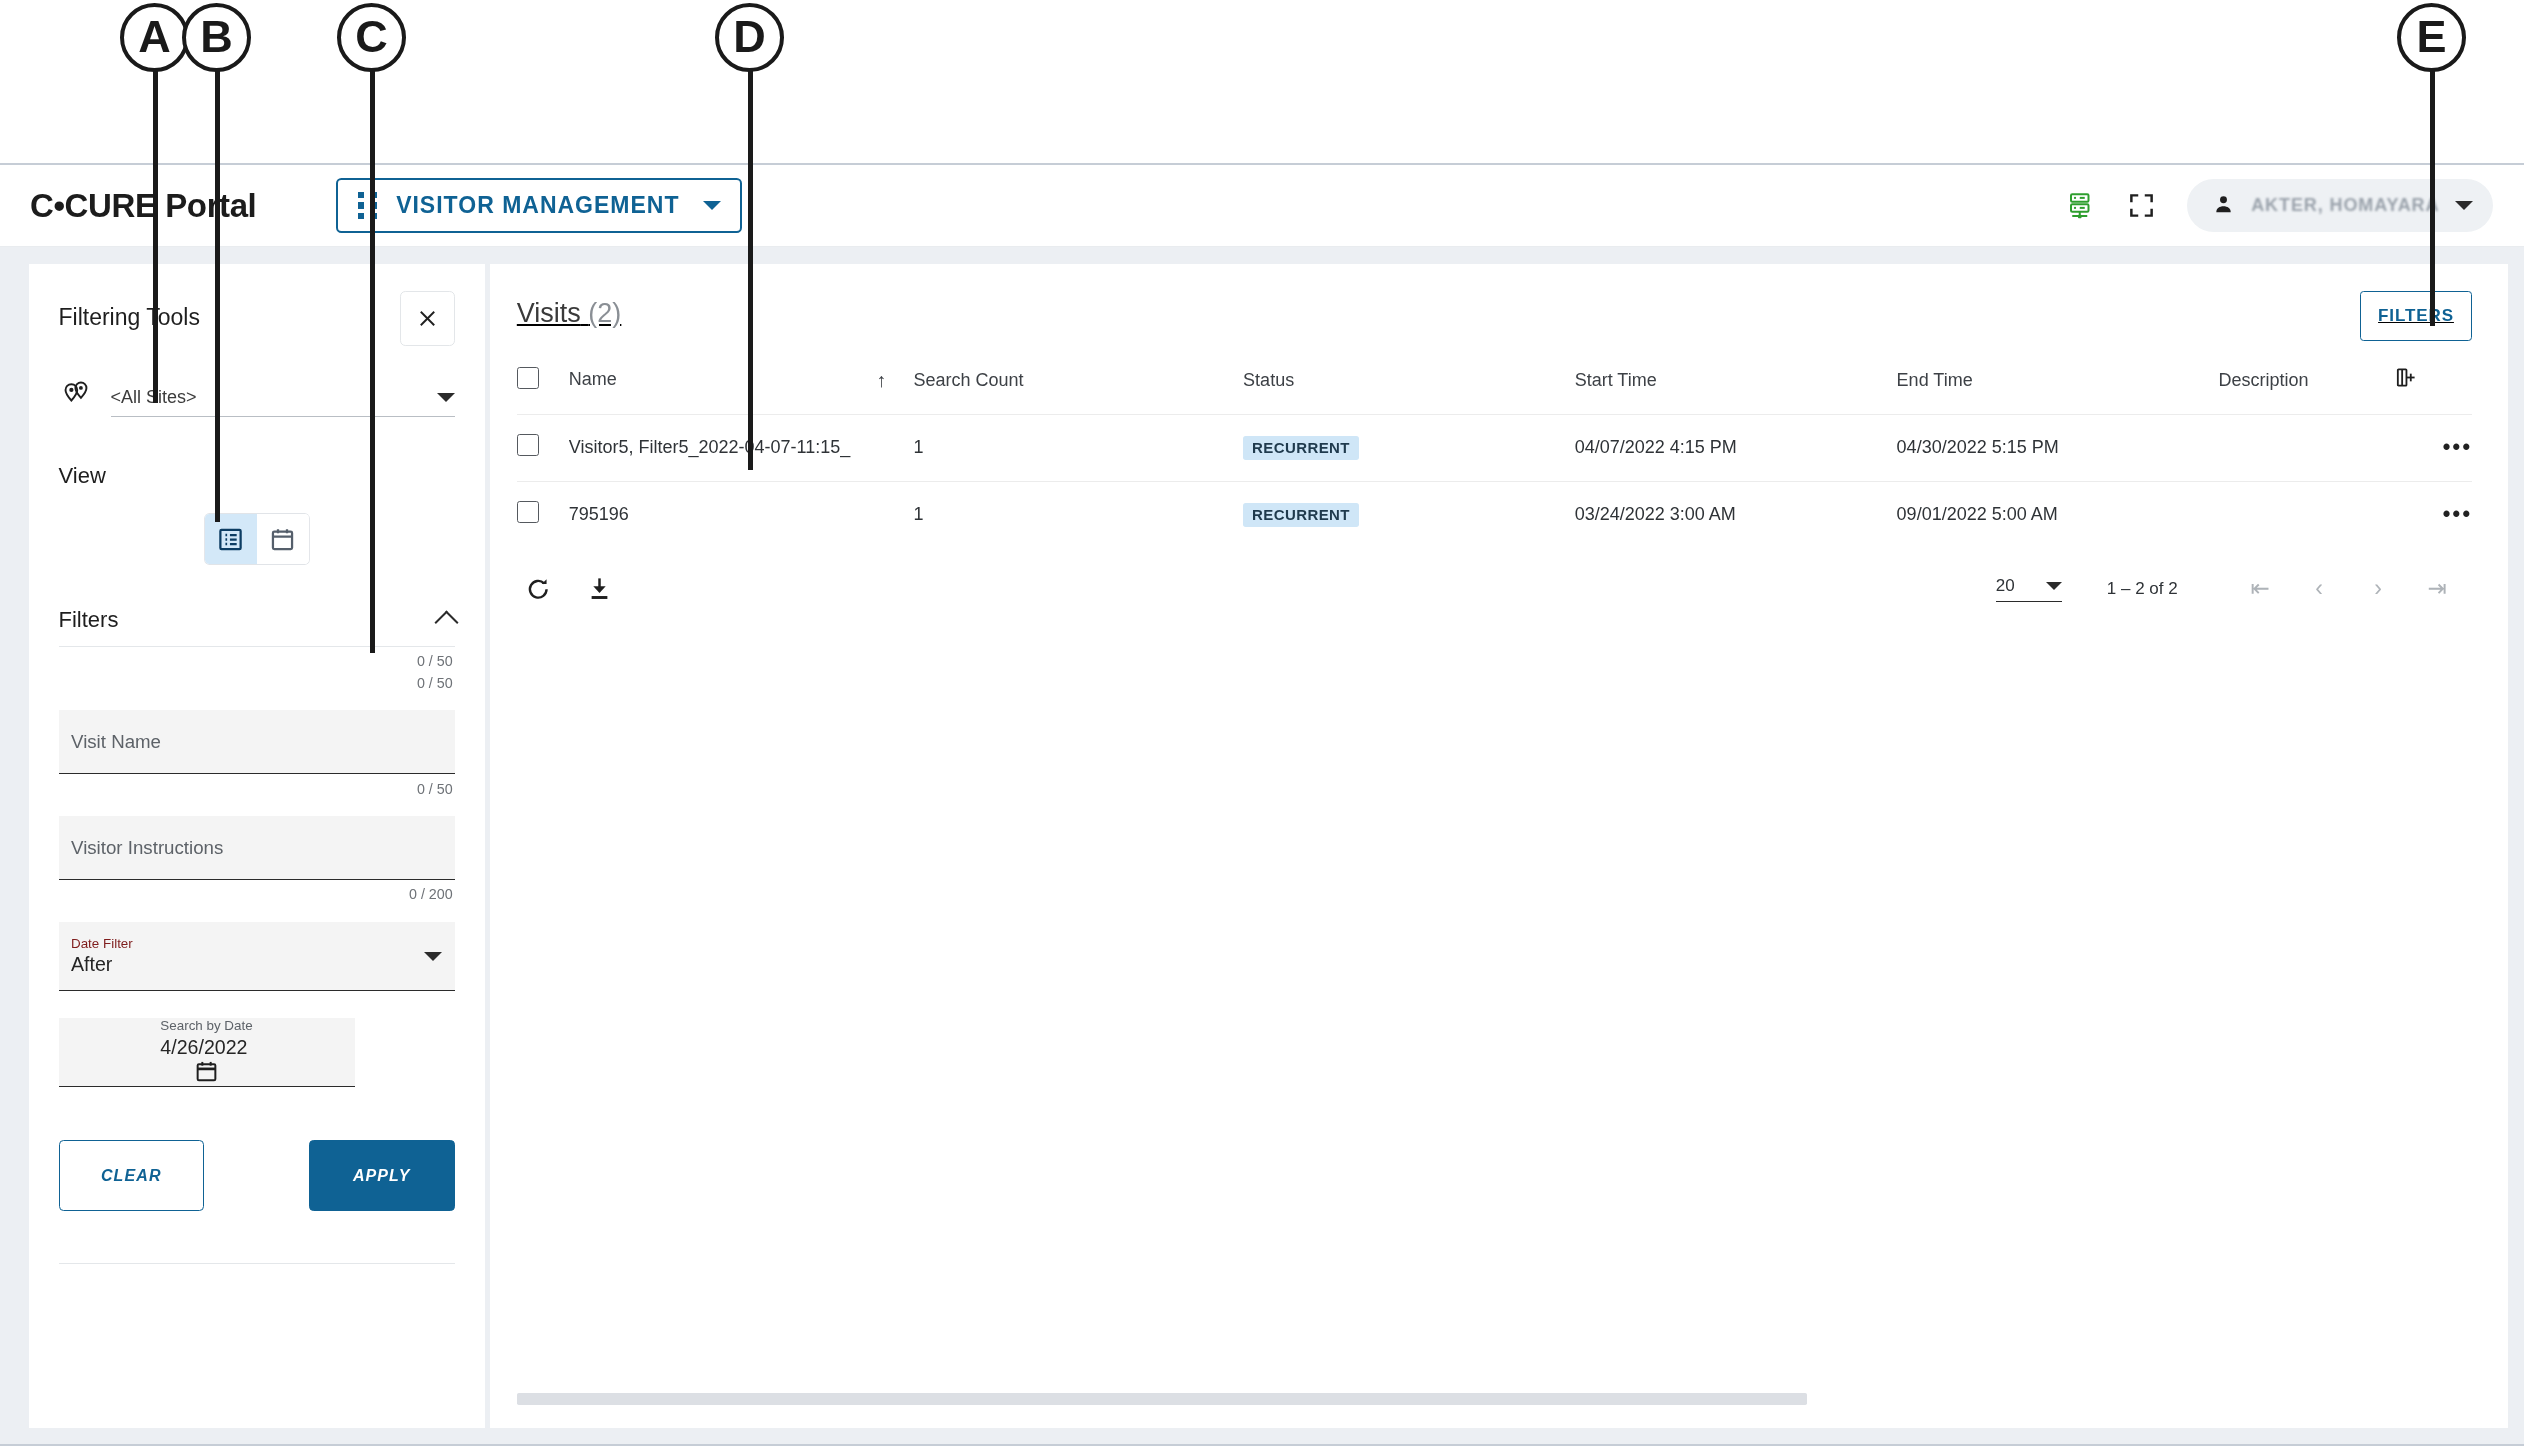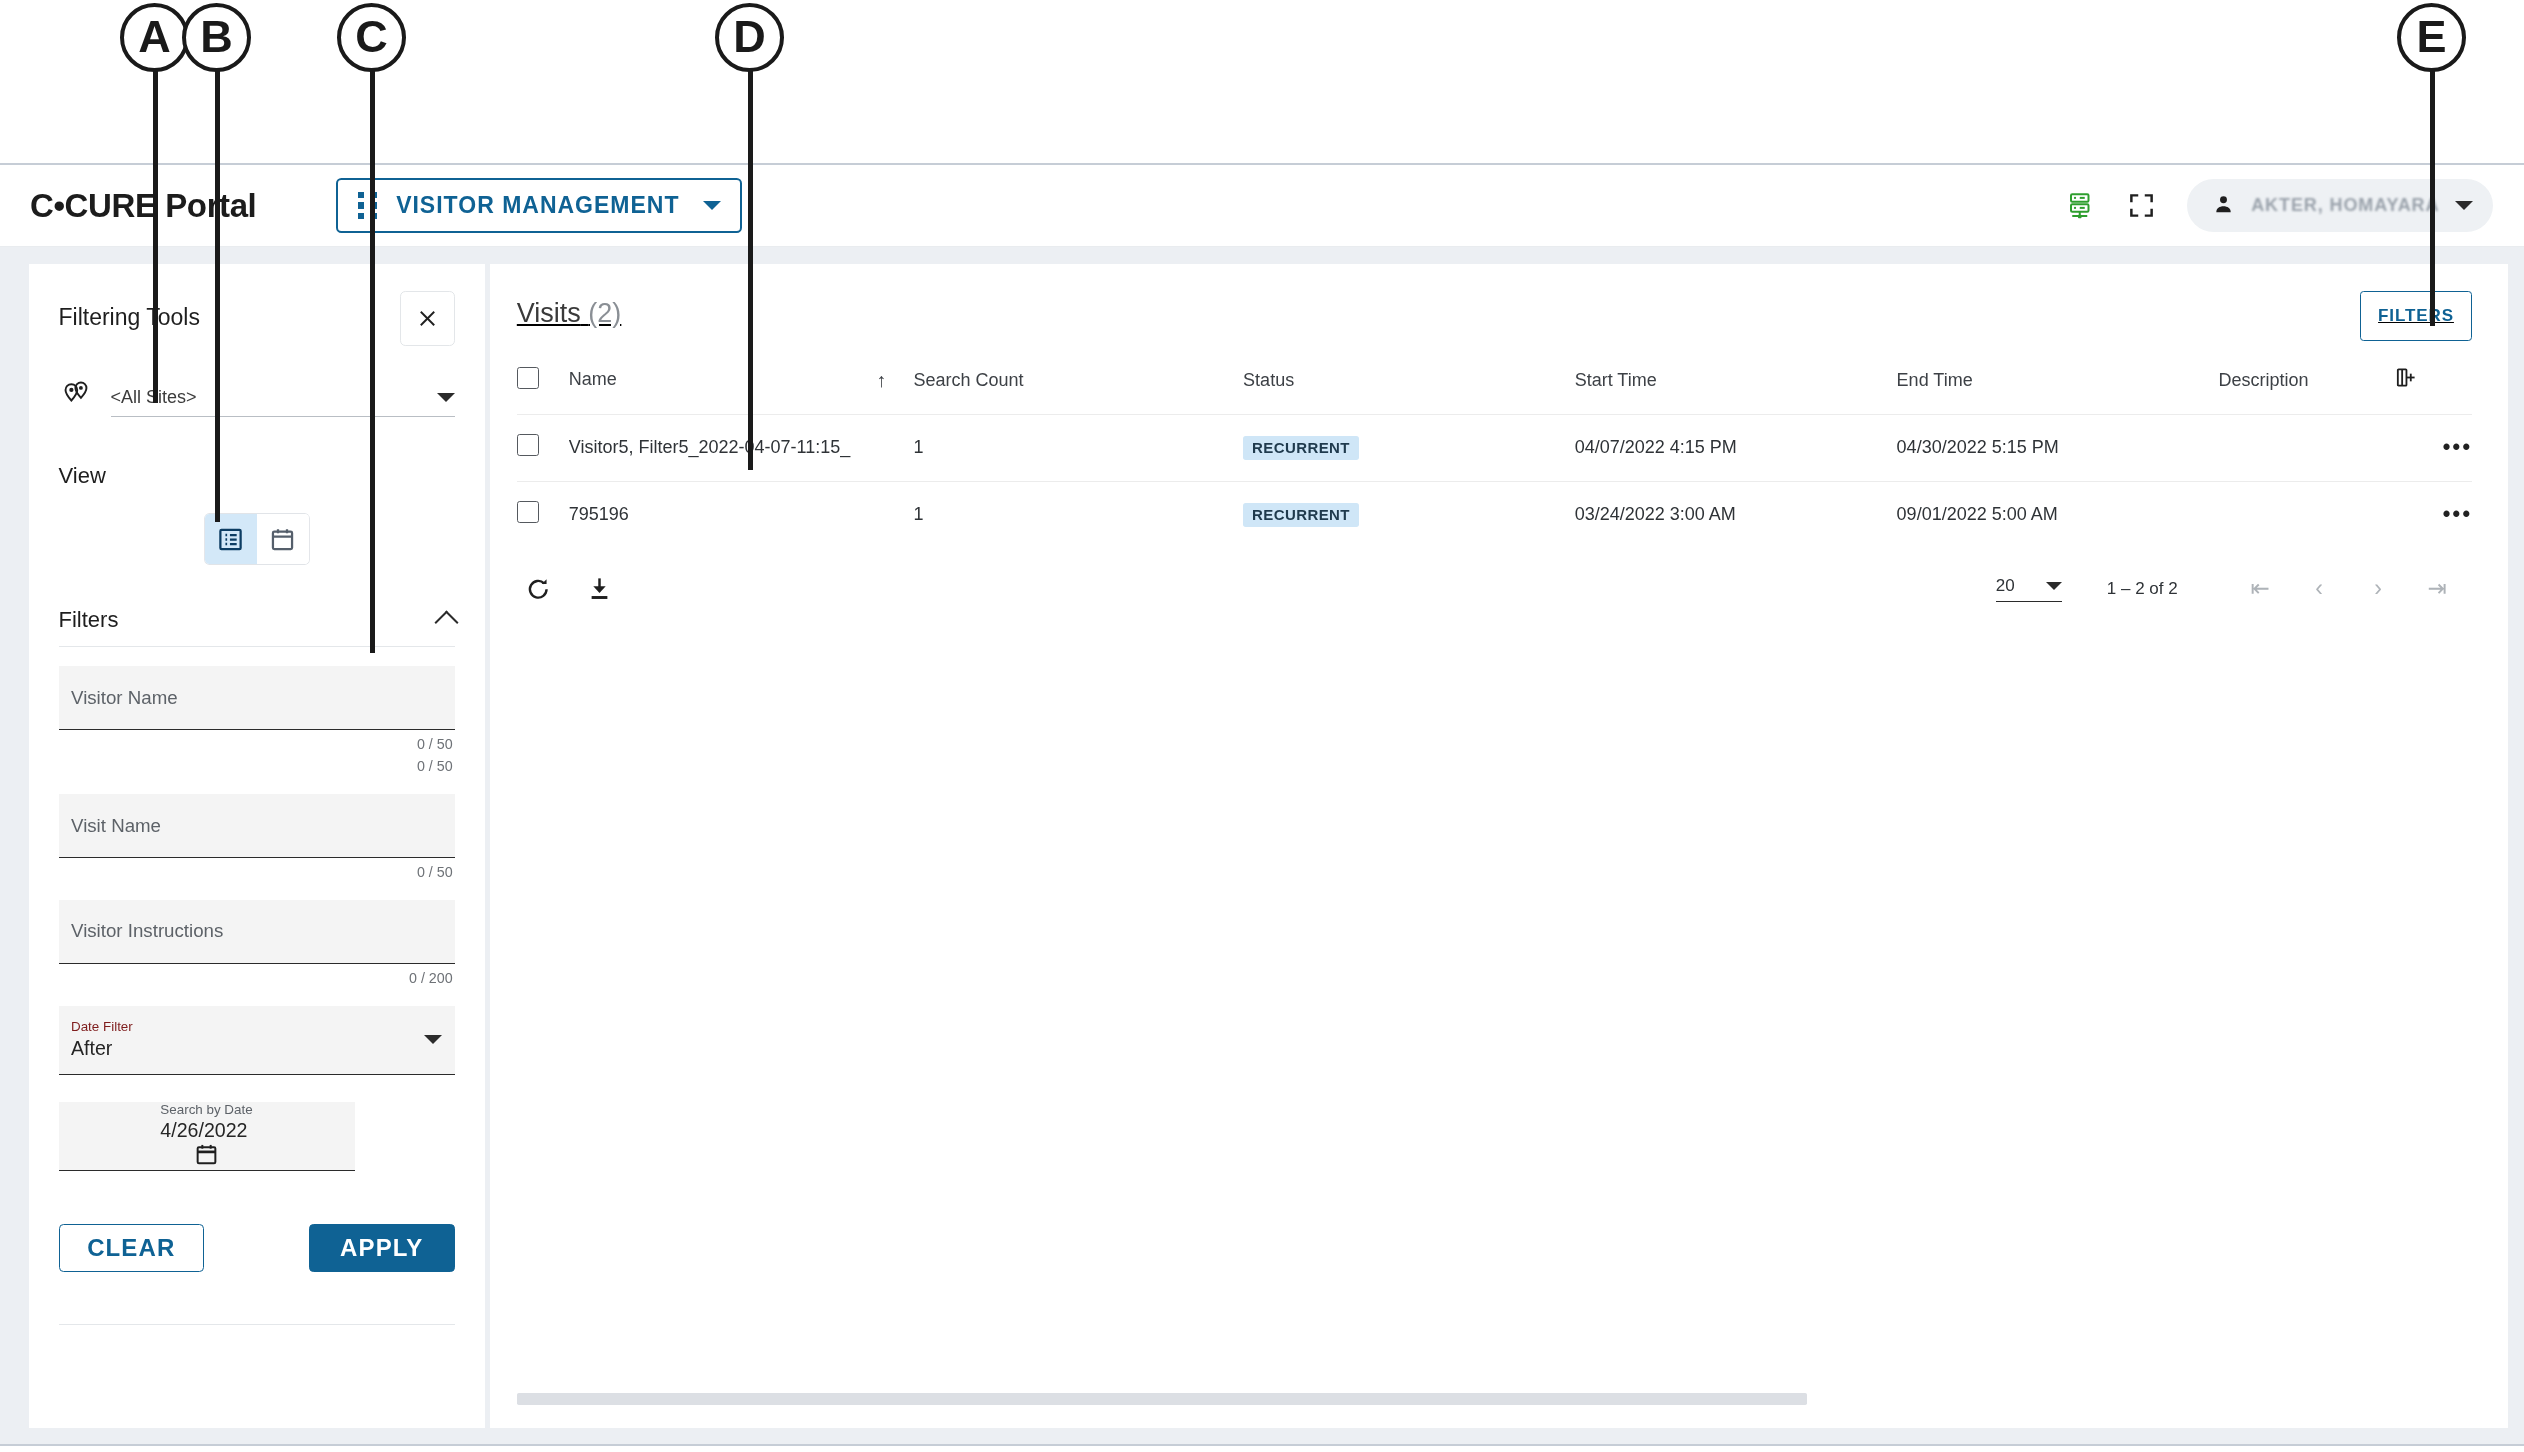--- a/index.html
+++ b/index.html
@@ -237,25 +237,26 @@
     padding: 0 12.5px;
     cursor: text;
     flex-direction: column;
   }
   .date-inner { flex: 1; }
   .date-label { font-size: 13.4px; color: #5d6268; }
   .date-value { font-size: 19.6px; color: #252525; margin-top: 2.7px; }
 
   .btn-row { display: flex; margin-top: 53px; gap: 0; }
   .btn {
-    height: 48px;
+    height: 71px;
     border-radius: 4.5px;
     display: flex; align-items: center; justify-content: center;
-    font-size: 24px; letter-spacing: 1.1px; font-weight: 600;
-    cursor: pointer;
+    font-size: 16px; letter-spacing: 1.1px; font-weight: 600;
+    cursor: pointer;
+    font-style: italic;
   }
   .btn-clear {
     width: 150px;
     border: 1.8px solid #0f6294;
     background: #ffffff;
     color: #0f6294;
   }
   .btn-apply {
     width: 150px;
     margin-left: 105px;
@@ -521,23 +522,20 @@
               </svg>
             </div>
           </div>
         </div>
 
         <div class="filters-head">
           <span class="filters-title">Filters</span>
           <span class="chev-up"></span>
         </div>
 
-        <div class="field">
-          <span class="ph">Visitor Name</span>
-        </div>
         <div class="counter">0 / 50</div>
 
         <div class="counter">0 / 50</div>
 
         <div class="field">
           <span class="ph">Visit Name</span>
         </div>
         <div class="counter">0 / 50</div>
 
         <div class="field">

